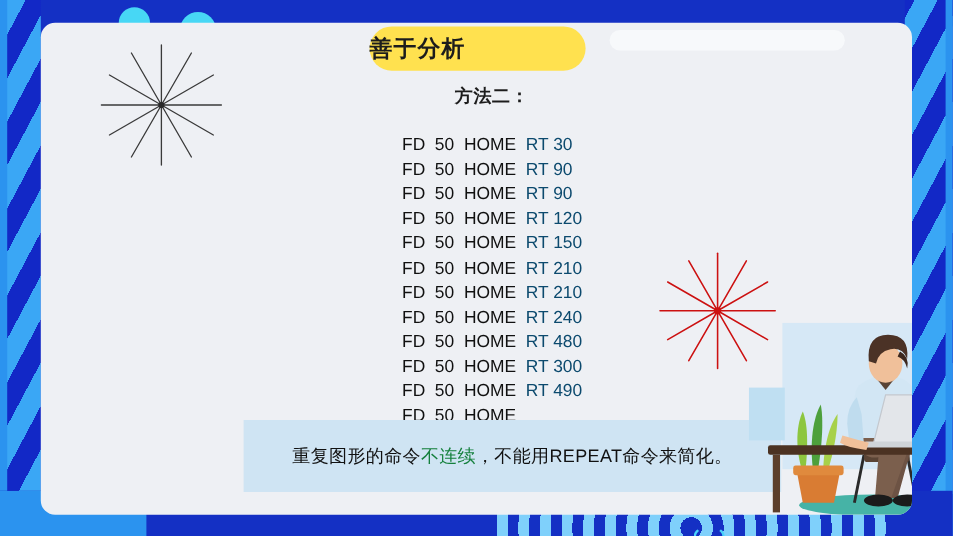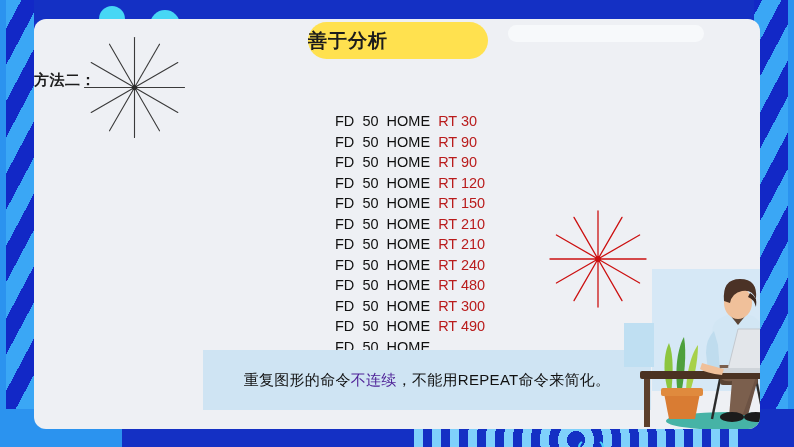--- a/index.html
+++ b/index.html
@@ -136,20 +136,21 @@
     font-weight: bold;
     color: #1c1c1c;
     letter-spacing: 1px;
   }
 
   
   .method {
     position: absolute;
     left: 0; top: 52px;
     width: 752px;
+    text-align: center;
     font-size: 15px;
     font-weight: bold;
     color: #1c1c1c;
     letter-spacing: 0.5px;
   }
 
   
   .code {
     position: absolute;
     left: 265px; top: 92px;
@@ -157,21 +158,21 @@
   }
   .code-line {
     height: 20.5px;
     line-height: 20.5px;
     font-size: 14.5px;
     color: #101010;
     white-space: pre;
     text-align: left;
     padding-left: 36px;
   }
-  .code-line .rt { color: #b91c1c; }
+  .code-line .rt { color: #0c4a6e; }
 
   
   .star { position: absolute; }
   .star.black { left: 43px; top: 11px; }
   .star.red   { left: 508px; top: 184px; }
 
   
   .note {
     position: absolute;
     left: 169px; top: 331px;
@@ -179,21 +180,21 @@
     background: #cfe4f3;
     display: flex;
     align-items: center;
     justify-content: center;
   }
   .note-text {
     font-size: 15px;
     color: #111;
     letter-spacing: 0.3px;
   }
-  .note-text .hl { color: #4c1d95; }
+  .note-text .hl { color: #15803d; }
 
   
   .illus {
     position: absolute;
     left: 590px; top: 250px;
     width: 170px; height: 160px;
   }
 </style>
 </head>
 <body>

